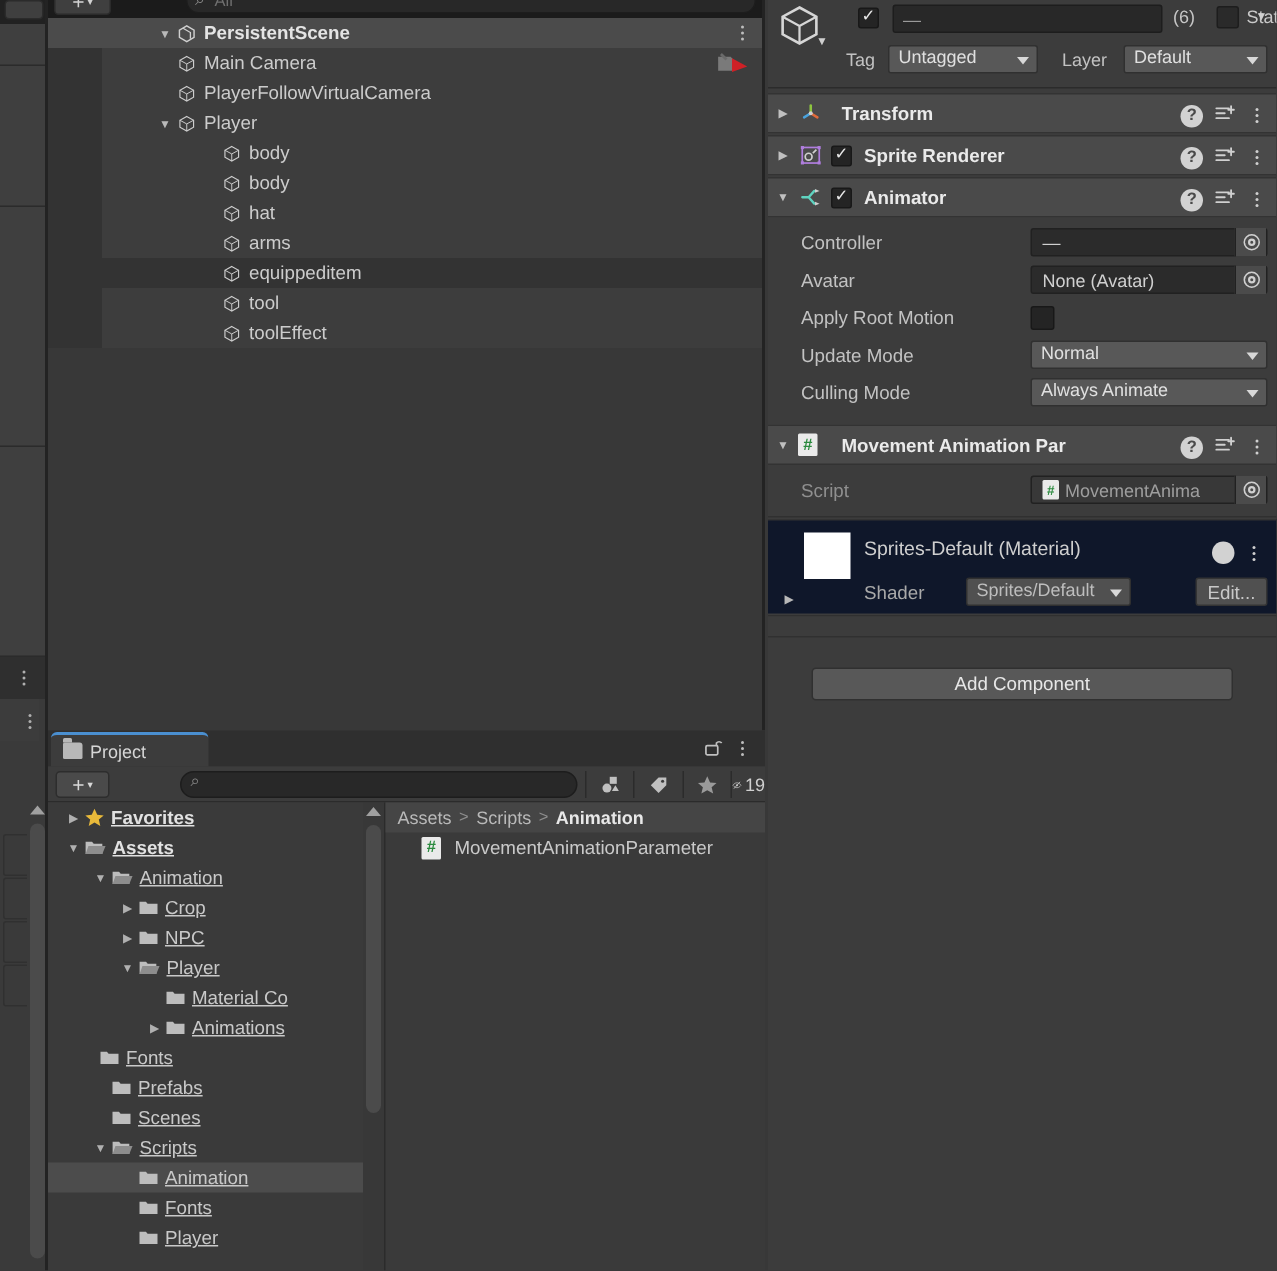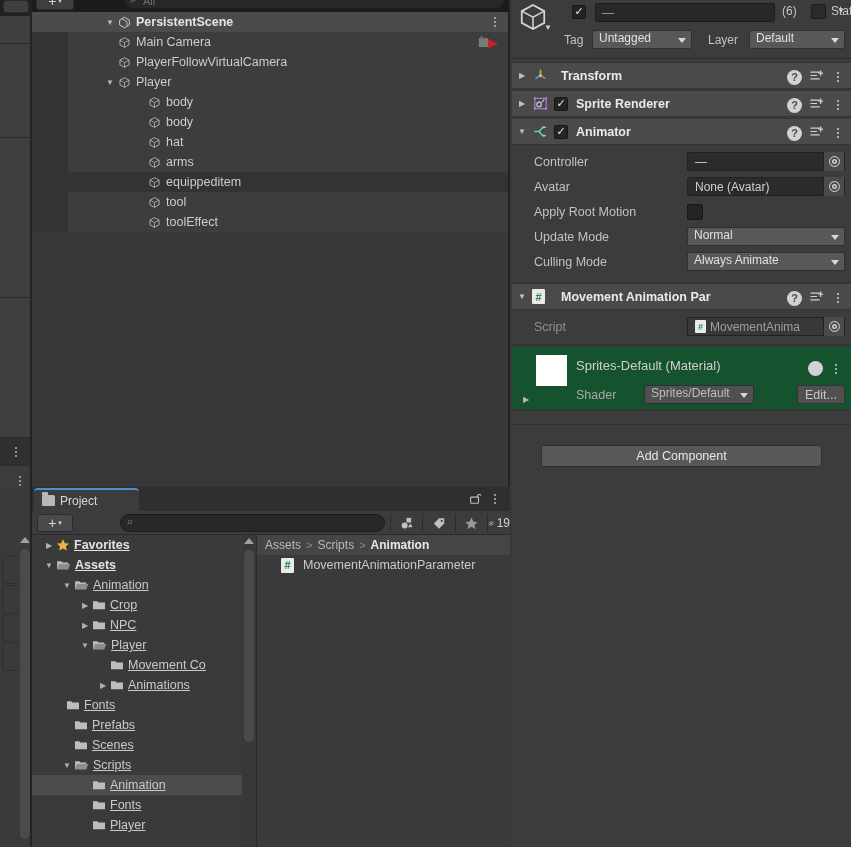--- a/index.html
+++ b/index.html
@@ -135,21 +135,21 @@
   .prop-row { position:absolute; left:0; width:339px; height:25px; display:flex; align-items:center; }
   .prop-row .pl { width:175px; padding-left:22px; color:#c2c2c2; font-size:12.5px; }
   .objfield { height:19px; background:#2b2b2b; border:1px solid #212121; border-radius:2px;
               display:flex; align-items:center; color:#d0d0d0; font-size:12px; padding-left:7px;
               position:relative; }
   .objfield .sel-dot { position:absolute; right:0; top:-1px; width:21px; height:19px; background:#4b4b4b;
                        border-left:1px solid #212121; display:flex; align-items:center; justify-content:center; }
   .objfield .sel-dot::after { content:""; width:9px;height:9px;border:1.5px solid #d0d0d0;border-radius:50%;
                               box-shadow: inset 0 0 0 2px #4b4b4b, inset 0 0 0 3.5px #d0d0d0; }
 
-  .mat-box { position:absolute; left:0; width:339px; height:63px; background:#14532d;
+  .mat-box { position:absolute; left:0; width:339px; height:63px; background:#0f172a;
              border-top:1px solid #333; }
   .mat-swatch { position:absolute; left:24px; top:8px; width:31px; height:31px; background:#ffffff; }
   .mat-title { position:absolute; left:64px; top:11px; font-size:13px; color:#cfcfcf; }
   .add-comp { position:absolute; left:29px; width:281px; height:22px; background:#585858;
               border:1px solid #303030; border-radius:3px; color:#e7e7e7; font-size:12.5px;
               display:flex; align-items:center; justify-content:center; }
   .thin-sep { position:absolute; left:0; width:339px; height:1px; background:#303030; }
   .script-ic { display:inline-flex; width:13px; height:15px; background:#eaeaea; border-radius:1px;
                color:#2a8a3e; font-size:11px; font-weight:bold; align-items:center; justify-content:center;
                margin-right:4px; }
@@ -458,21 +458,21 @@
               </span>
               <span class="tl">Player</span>
             </div>
             <div class="trow" style="padding-left: 64px;">
               <span class="tw"></span>
               <span style="display:flex;align-items:center;">
                 <svg width="14" height="12" viewBox="0 0 16 14">
                   <path d="M1 2.5h5l1.3 1.6H15V12H1z" fill="#bdbdbd"></path>
                 </svg>
               </span>
-              <span class="tl">Movement Co</span>
+              <span class="tl">Material Co</span>
             </div>
             <div class="trow" style="padding-left: 64px;">
               <span class="tw">▶</span>
               <span style="display:flex;align-items:center;">
                 <svg width="14" height="12" viewBox="0 0 16 14">
                   <path d="M1 2.5h5l1.3 1.6H15V12H1z" fill="#bdbdbd"></path>
                 </svg>
               </span>
               <span class="tl">Animations</span>
             </div>

